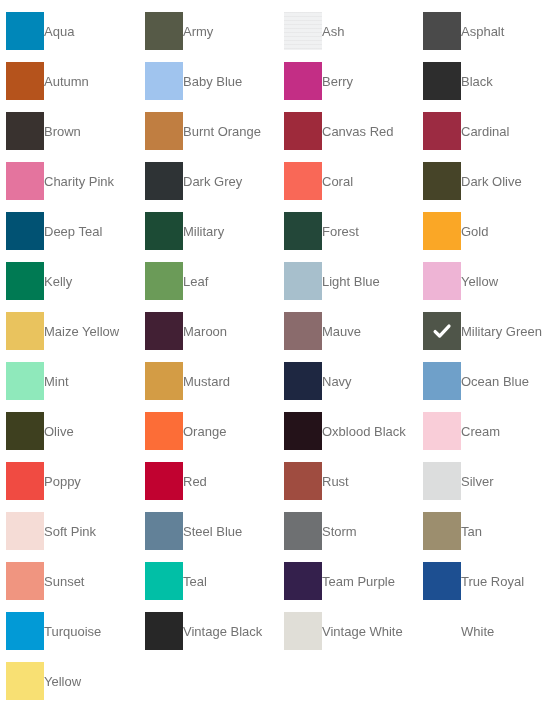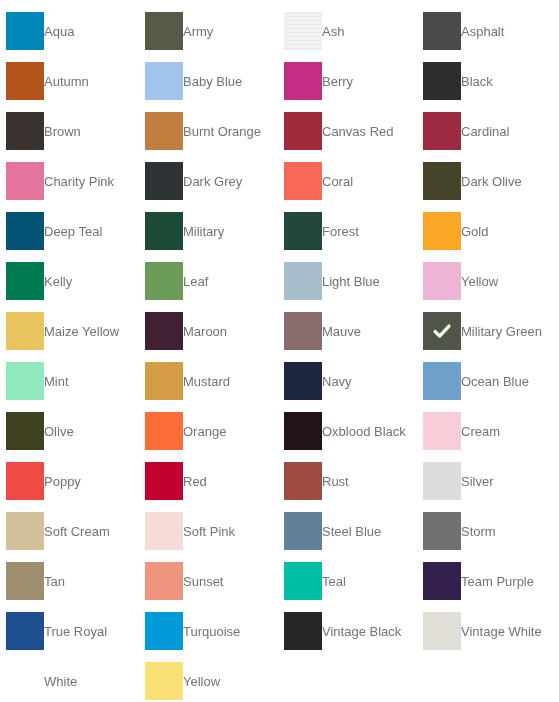--- a/index.html
+++ b/index.html
@@ -245,24 +245,20 @@
     </div>
     <div class="swatch-item" role="option" aria-selected="false">
       <div class="swatch-chip" style="background-color: rgb(159, 76, 64);"></div>
       <span class="swatch-label">Rust</span>
     </div>
     <div class="swatch-item" role="option" aria-selected="false">
       <div class="swatch-chip" style="background-color: rgb(220, 221, 221);"></div>
       <span class="swatch-label">Silver</span>
     </div>
     <div class="swatch-item" role="option" aria-selected="false">
-      <div class="swatch-chip" style="background-color: rgb(211, 193, 155);"></div>
-      <span class="swatch-label">Soft Cream</span>
-    </div>
-    <div class="swatch-item" role="option" aria-selected="false">
       <div class="swatch-chip" style="background-color: rgb(245, 220, 214);"></div>
       <span class="swatch-label">Soft Pink</span>
     </div>
     <div class="swatch-item" role="option" aria-selected="false">
       <div class="swatch-chip" style="background-color: rgb(98, 129, 152);"></div>
       <span class="swatch-label">Steel Blue</span>
     </div>
     <div class="swatch-item" role="option" aria-selected="false">
       <div class="swatch-chip" style="background-color: rgb(110, 112, 114);"></div>
       <span class="swatch-label">Storm</span>

